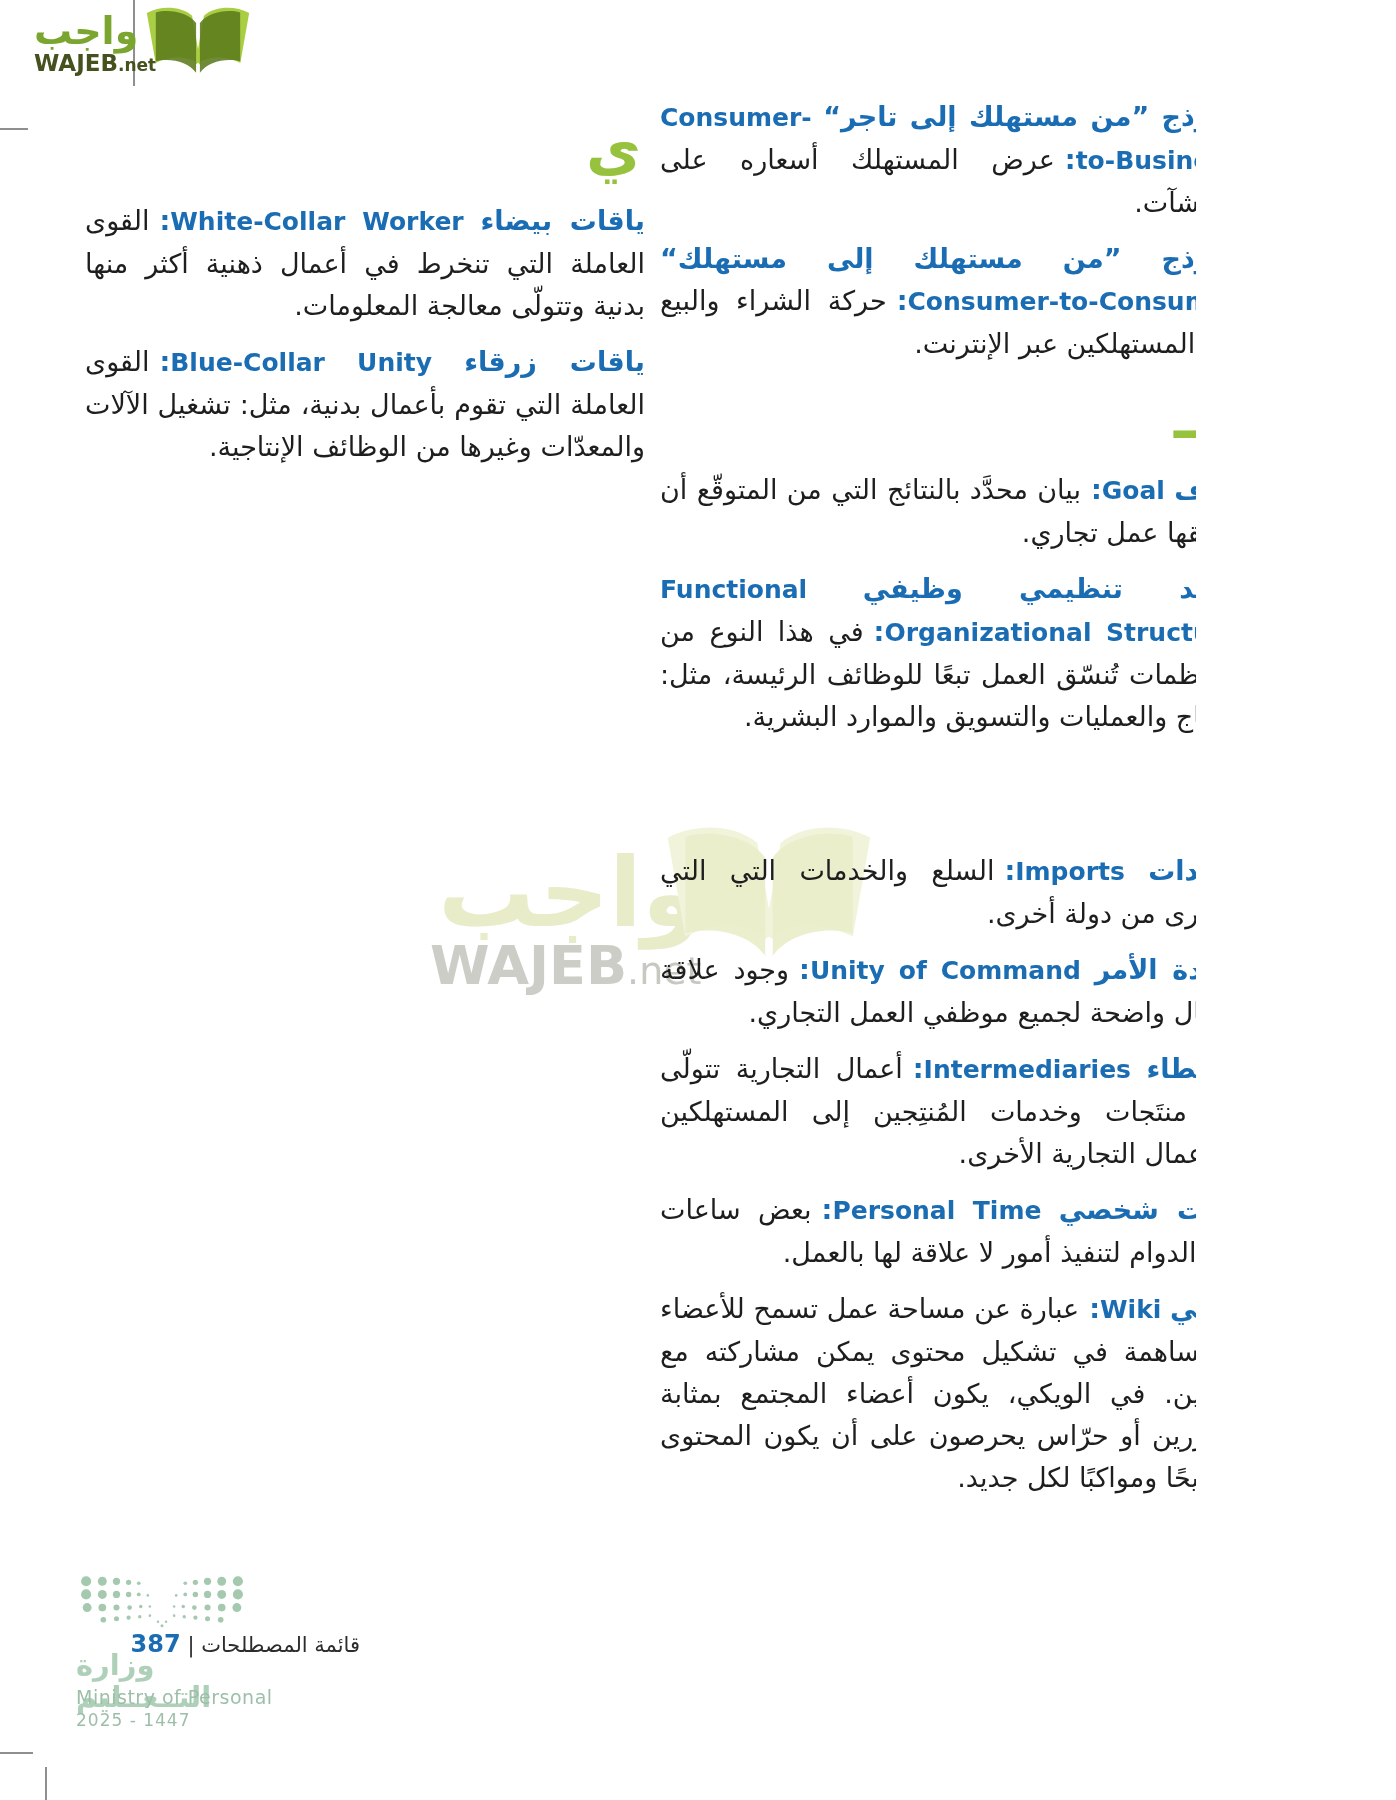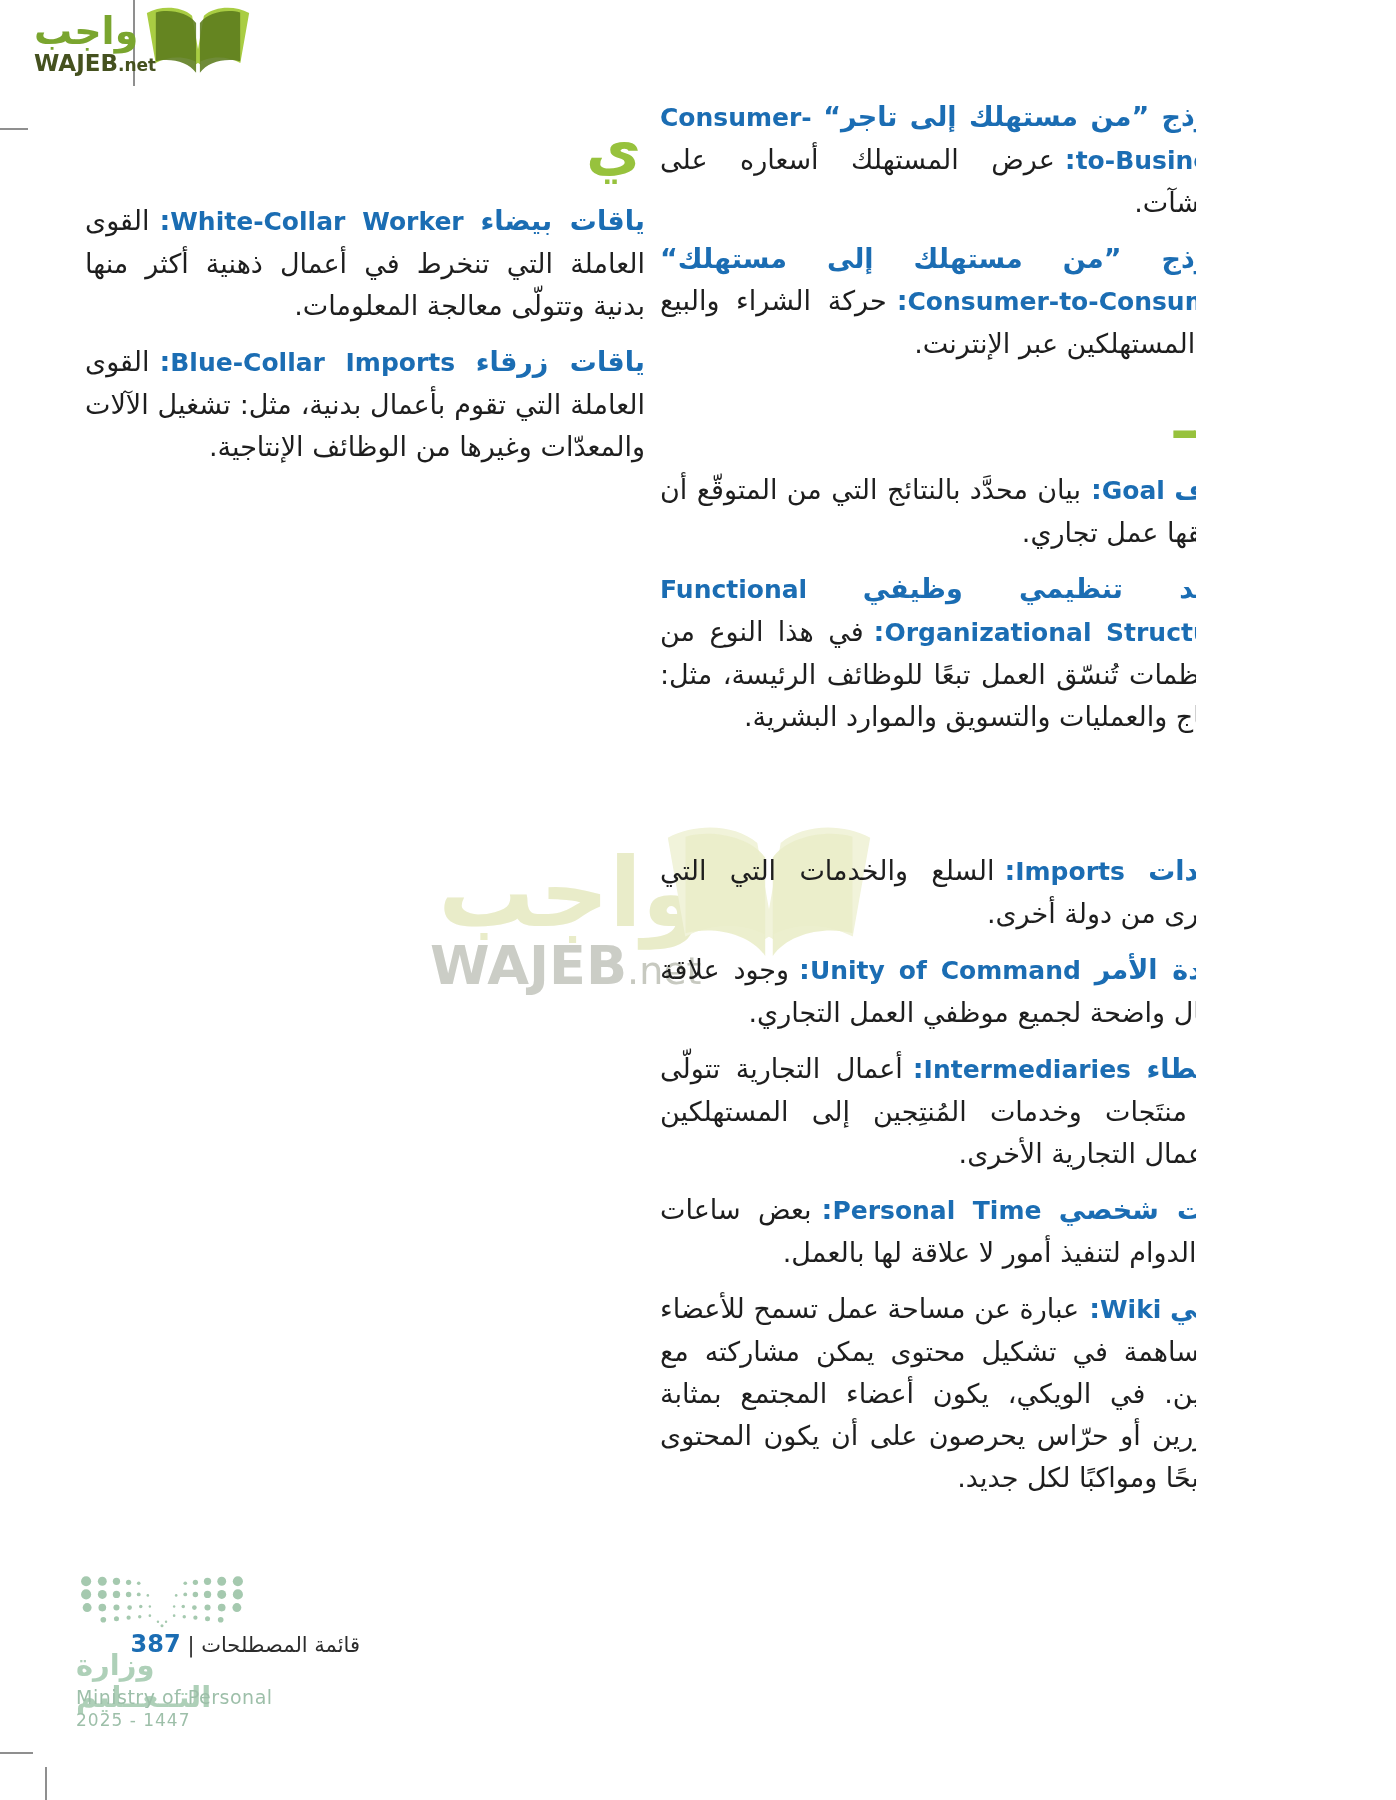--- a/index.html
+++ b/index.html
@@ -163,21 +163,21 @@
 
     <div class="letter">ي</div>
 
     <p class="entry">
       <span class="term-ar">ياقات بيضاء</span>
       <span class="term-en">White-Collar Worker</span><span class="term-colon">:</span><span class="def">القوى العاملة التي تنخرط في أعمال ذهنية أكثر منها بدنية وتتولّى معالجة المعلومات.</span>
     </p>
 
     <p class="entry">
       <span class="term-ar">ياقات زرقاء</span>
-      <span class="term-en">Blue-Collar Imports</span><span class="term-colon">:</span><span class="def">القوى العاملة التي تقوم بأعمال بدنية، مثل: تشغيل الآلات والمعدّات وغيرها من الوظائف الإنتاجية.</span>
+      <span class="term-en">Blue-Collar Unity</span><span class="term-colon">:</span><span class="def">القوى العاملة التي تقوم بأعمال بدنية، مثل: تشغيل الآلات والمعدّات وغيرها من الوظائف الإنتاجية.</span>
     </p>
 
   </section>
 
   <svg class="moe-dots" viewBox="0 0 170 55">
     <circle cx="10" cy="8" r="5"></circle>
       <circle cx="26" cy="8" r="4.4"></circle>
       <circle cx="40" cy="8" r="3.6"></circle>
       <circle cx="52" cy="9" r="2.6"></circle>
       <circle cx="62" cy="10" r="1.8"></circle>

